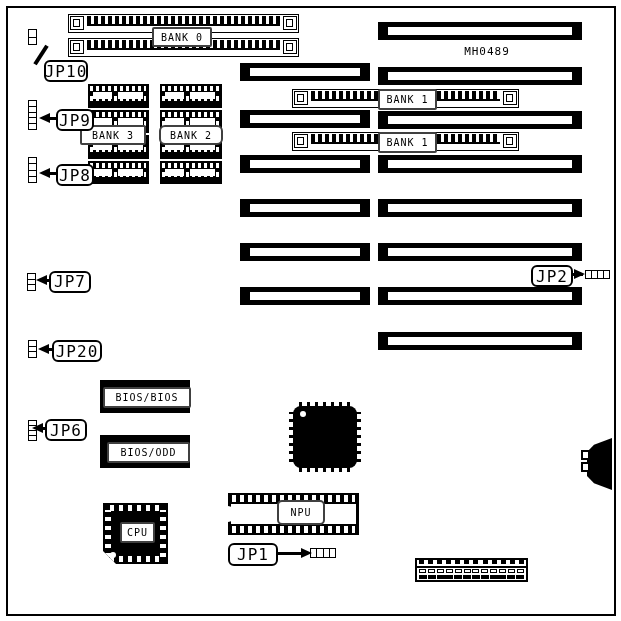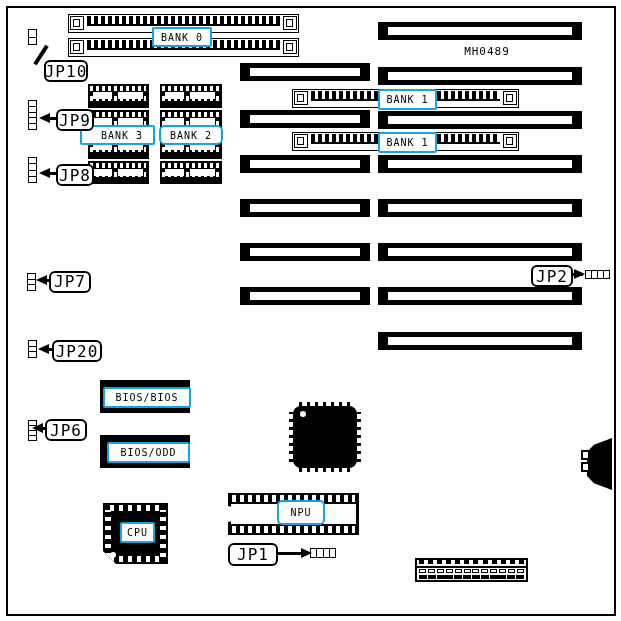--- a/index.html
+++ b/index.html
@@ -24,21 +24,21 @@
     repeating-linear-gradient(90deg,#fff 0 3px,transparent 3px 6px) 2px calc(100% - 7px) / calc(100% - 5px) 5px no-repeat,
     linear-gradient(#fff,#fff) 5px 50% / 19px 7px no-repeat,
     linear-gradient(#fff,#fff) 30px 50% / 25px 7px no-repeat,
     #000;}
 
   
   .slot{position:absolute;height:18px;background:#000;}
   .slot::before{content:"";position:absolute;left:10px;right:10px;top:5px;height:8px;background:#fff;}
 
   
-  .tag{position:absolute;background:#fff;border:2px solid #0ea5e9;border-radius:2px;z-index:6;
+  .tag{position:absolute;background:#fff;border:2px solid #404040;border-radius:2px;z-index:6;
        display:flex;align-items:center;justify-content:center;font-size:10px;letter-spacing:1px;}
   .callout{position:absolute;background:#fff;border:2px solid #000;border-radius:6px;z-index:6;
        display:flex;align-items:center;justify-content:center;font-size:16px;letter-spacing:1px;height:18px;}
   .t-line{position:absolute;height:3px;background:#000;top:6px;}
   .t-ah-l{position:absolute;width:0;height:0;border-top:5px solid transparent;border-bottom:5px solid transparent;
           border-right:11px solid #000;}
   .t-ah-r{position:absolute;width:0;height:0;border-top:5px solid transparent;border-bottom:5px solid transparent;
           border-left:11px solid #000;}
   .t-diag{position:absolute;width:4px;height:22px;background:#000;transform:rotate(33deg);left:-7px;top:-18px;}
 
@@ -122,21 +122,21 @@
     <div class="mchip"></div>
     <div class="mchip"></div>
     <div class="mchip"></div>
   </div>
   <div class="marray" style="left:160px;top:84px;width:62px;height:100px;">
     <div class="mchip"></div>
     <div class="mchip"></div>
     <div class="mchip"></div>
     <div class="mchip"></div>
   </div>
-  <div class="tag" style="left:80px;top:125px;width:62px;height:16px;padding-left:9px;">BANK 3</div>
+  <div class="tag" style="left:80px;top:125px;width:62px;height:16px;">BANK 3</div>
   <div class="tag" style="left:159px;top:125px;width:60px;height:16px;border-radius:6px;">BANK 2</div>
 
   <div class="slot" style="left:240px;top:63px;width:130px;"></div>
   <div class="slot" style="left:240px;top:110px;width:130px;"></div>
   <div class="slot" style="left:240px;top:155px;width:130px;"></div>
   <div class="slot" style="left:240px;top:199px;width:130px;"></div>
   <div class="slot" style="left:240px;top:243px;width:130px;"></div>
   <div class="slot" style="left:240px;top:287px;width:130px;"></div>
 
   <div class="slot" style="left:378px;top:22px;width:204px;"></div>

